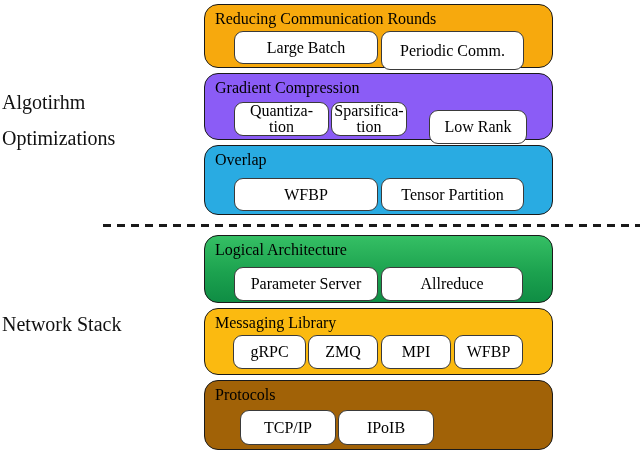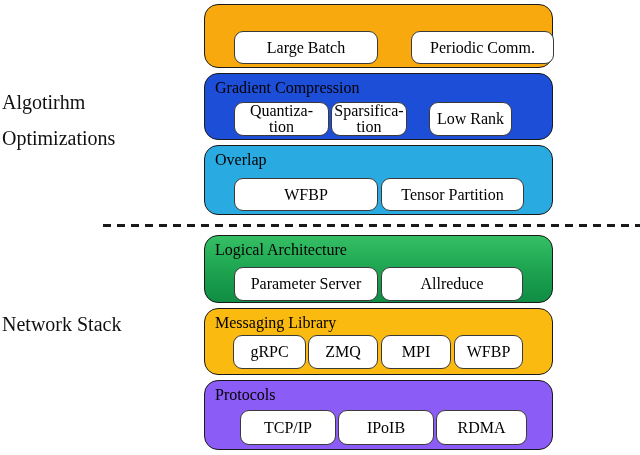--- a/index.html
+++ b/index.html
@@ -71,31 +71,32 @@
 <div id="stage">
 
   <div class="group-label" id="lbl-algo">Algotirhm
 Optimizations</div>
 
   <div class="group-label" id="lbl-net">Network Stack</div>
 
   <div class="divider"></div>
 
   <div class="layer" id="l1" style="background-color: rgb(247, 169, 13);">
+    <div class="ltitle">Reducing Communication Rounds</div>
     <div class="chip" style="left:29px; top:26px; width:144px; height:33px;">Large Batch</div>
-    <div class="chip" style="left:176px; top:26px; width:143px; height:33px;margin-left:30px;">Periodic Comm.</div>
+    <div class="chip" style="left:176px; top:26px; width:143px; height:39px;">Periodic Comm.</div>
   </div>
 
-  <div class="layer" id="l2" style="background-color: #1d4ed8;">
+  <div class="layer" id="l2" style="background-color: #8b5cf6;">
     <div class="ltitle">Gradient Compression</div>
     <div class="chip" style="left:29px; top:28px; width:95px; height:34px;">Quantiza-
 tion</div>
     <div class="chip" style="left:126px; top:28px; width:76px; height:34px;">Sparsifica-
 tion</div>
-    <div class="chip" style="left:224px; top:28px; width:83px; height:34px;">Low Rank</div>
+    <div class="chip" style="left:224px; top:36px; width:98px; height:34px;">Low Rank</div>
   </div>
 
   <div class="layer" id="l3" style="background-color: rgb(41, 171, 226);">
     <div class="ltitle">Overlap</div>
     <div class="chip" style="left:29px; top:32px; width:144px; height:33px;">WFBP</div>
     <div class="chip" style="left:176px; top:32px; width:143px; height:33px;">Tensor Partition</div>
   </div>
 
   <div class="layer" id="l4" style="background-color: rgb(30, 169, 81);">
     <div class="ltitle">Logical Architecture</div>
@@ -104,20 +105,19 @@
   </div>
 
   <div class="layer" id="l5" style="background-color: rgb(251, 186, 16);">
     <div class="ltitle">Messaging Library</div>
     <div class="chip" style="left:28px; top:26px; width:73px; height:34px;">gRPC</div>
     <div class="chip" style="left:103px; top:26px; width:70px; height:34px;font-family:Liberation Serif, serif;">ZMQ</div>
     <div class="chip" style="left:176px; top:26px; width:70px; height:34px;">MPI</div>
     <div class="chip" style="left:249px; top:26px; width:69px; height:34px;">WFBP</div>
   </div>
 
-  <div class="layer" id="l6" style="background-color: #8b5cf6;">
+  <div class="layer" id="l6" style="background-color: #a16207;">
     <div class="ltitle">Protocols</div>
     <div class="chip" style="left:35px; top:29px; width:96px; height:35px;">TCP/IP</div>
     <div class="chip" style="left:133px; top:29px; width:96px; height:35px;text-align:right;">IPoIB</div>
-    <div class="chip" style="left:231px; top:29px; width:91px; height:35px;">RDMA</div>
   </div>
 
 </div>
 
 </body></html>

